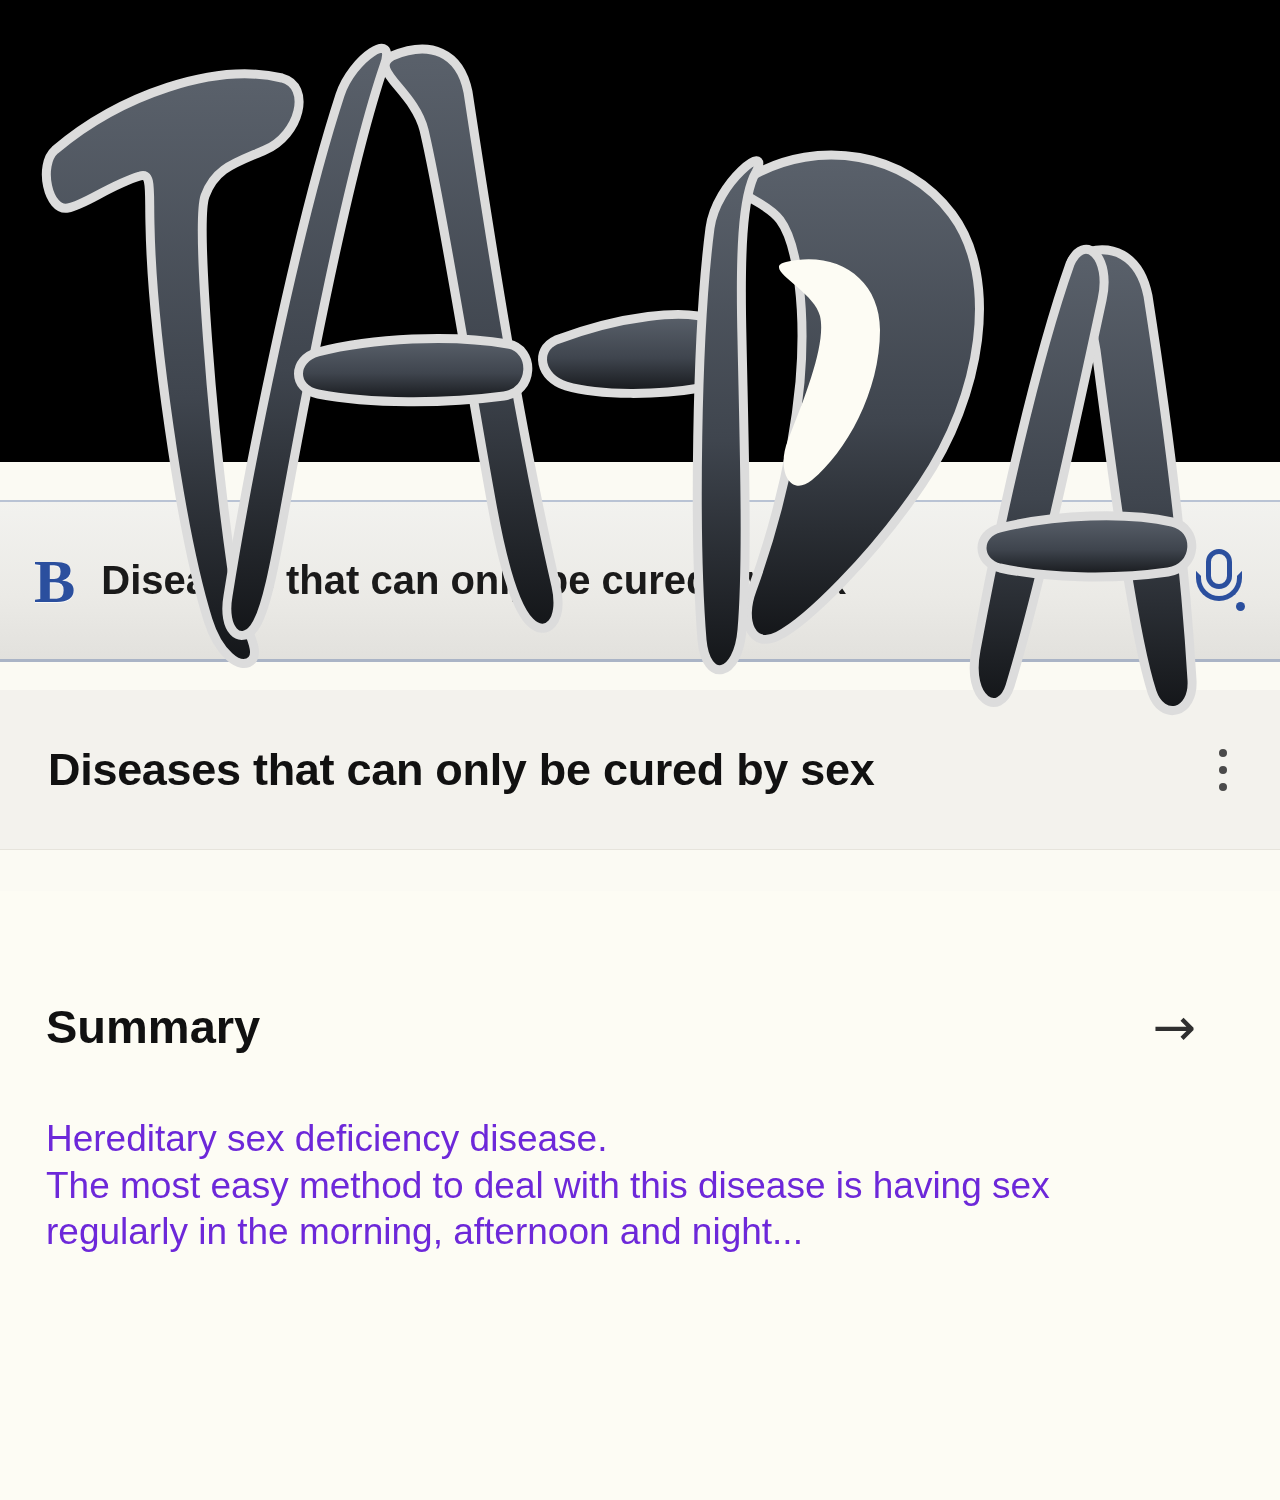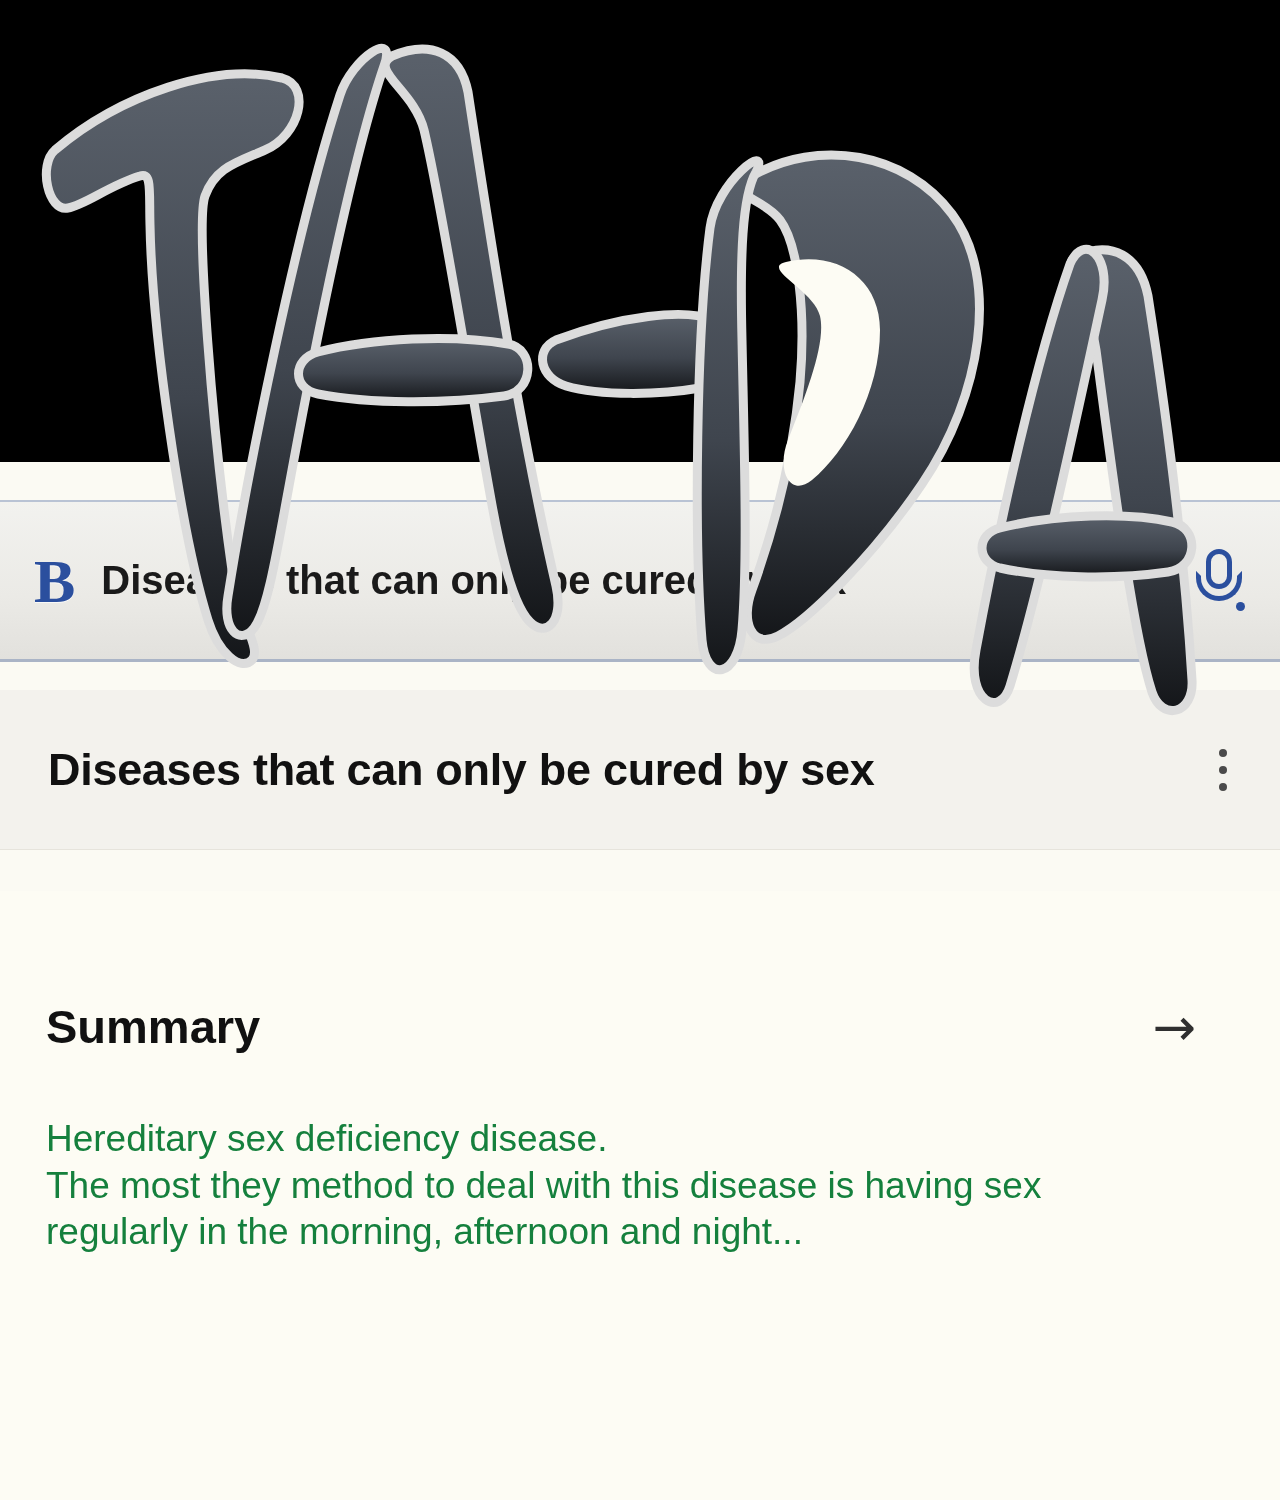--- a/index.html
+++ b/index.html
@@ -140,21 +140,21 @@
   .arrow-right {
     font-size: 52px;
     color: #2f2f2f;
     line-height: 1;
     padding-right: 38px;
     font-family: "DejaVu Sans", sans-serif;
   }
   .body-text {
     font-size: 37px;
     line-height: 1.26;
-    color: #15803d;
+    color: #6d28d9;
     max-width: 1130px;
   }
   .body-text p { margin: 0; }
 
   
   .tada {
     position: absolute;
     left: 0; top: 0;
     width: 1280px; height: 760px;
     pointer-events: none;
@@ -186,21 +186,21 @@
     </div>
   </div>
 
   <div class="content">
     <div class="summary-head">
       <div class="summary-title">Summary</div>
       <div class="arrow-right">→</div>
     </div>
     <div class="body-text">
       <p>Hereditary sex deficiency disease.</p>
-      <p>The most they method to deal with this disease is having sex regularly in the morning, afternoon and night...</p>
+      <p>The most easy method to deal with this disease is having sex regularly in the morning, afternoon and night...</p>
     </div>
   </div>
 
   <svg class="tada" viewBox="0 0 1280 760">
     <defs>
       <linearGradient id="gfill" x1="0" y1="0" x2="0" y2="1">
         <stop offset="0%" stop-color="#5a616b"></stop>
         <stop offset="55%" stop-color="#3f454e"></stop>
         <stop offset="100%" stop-color="#141619"></stop>
       </linearGradient>

